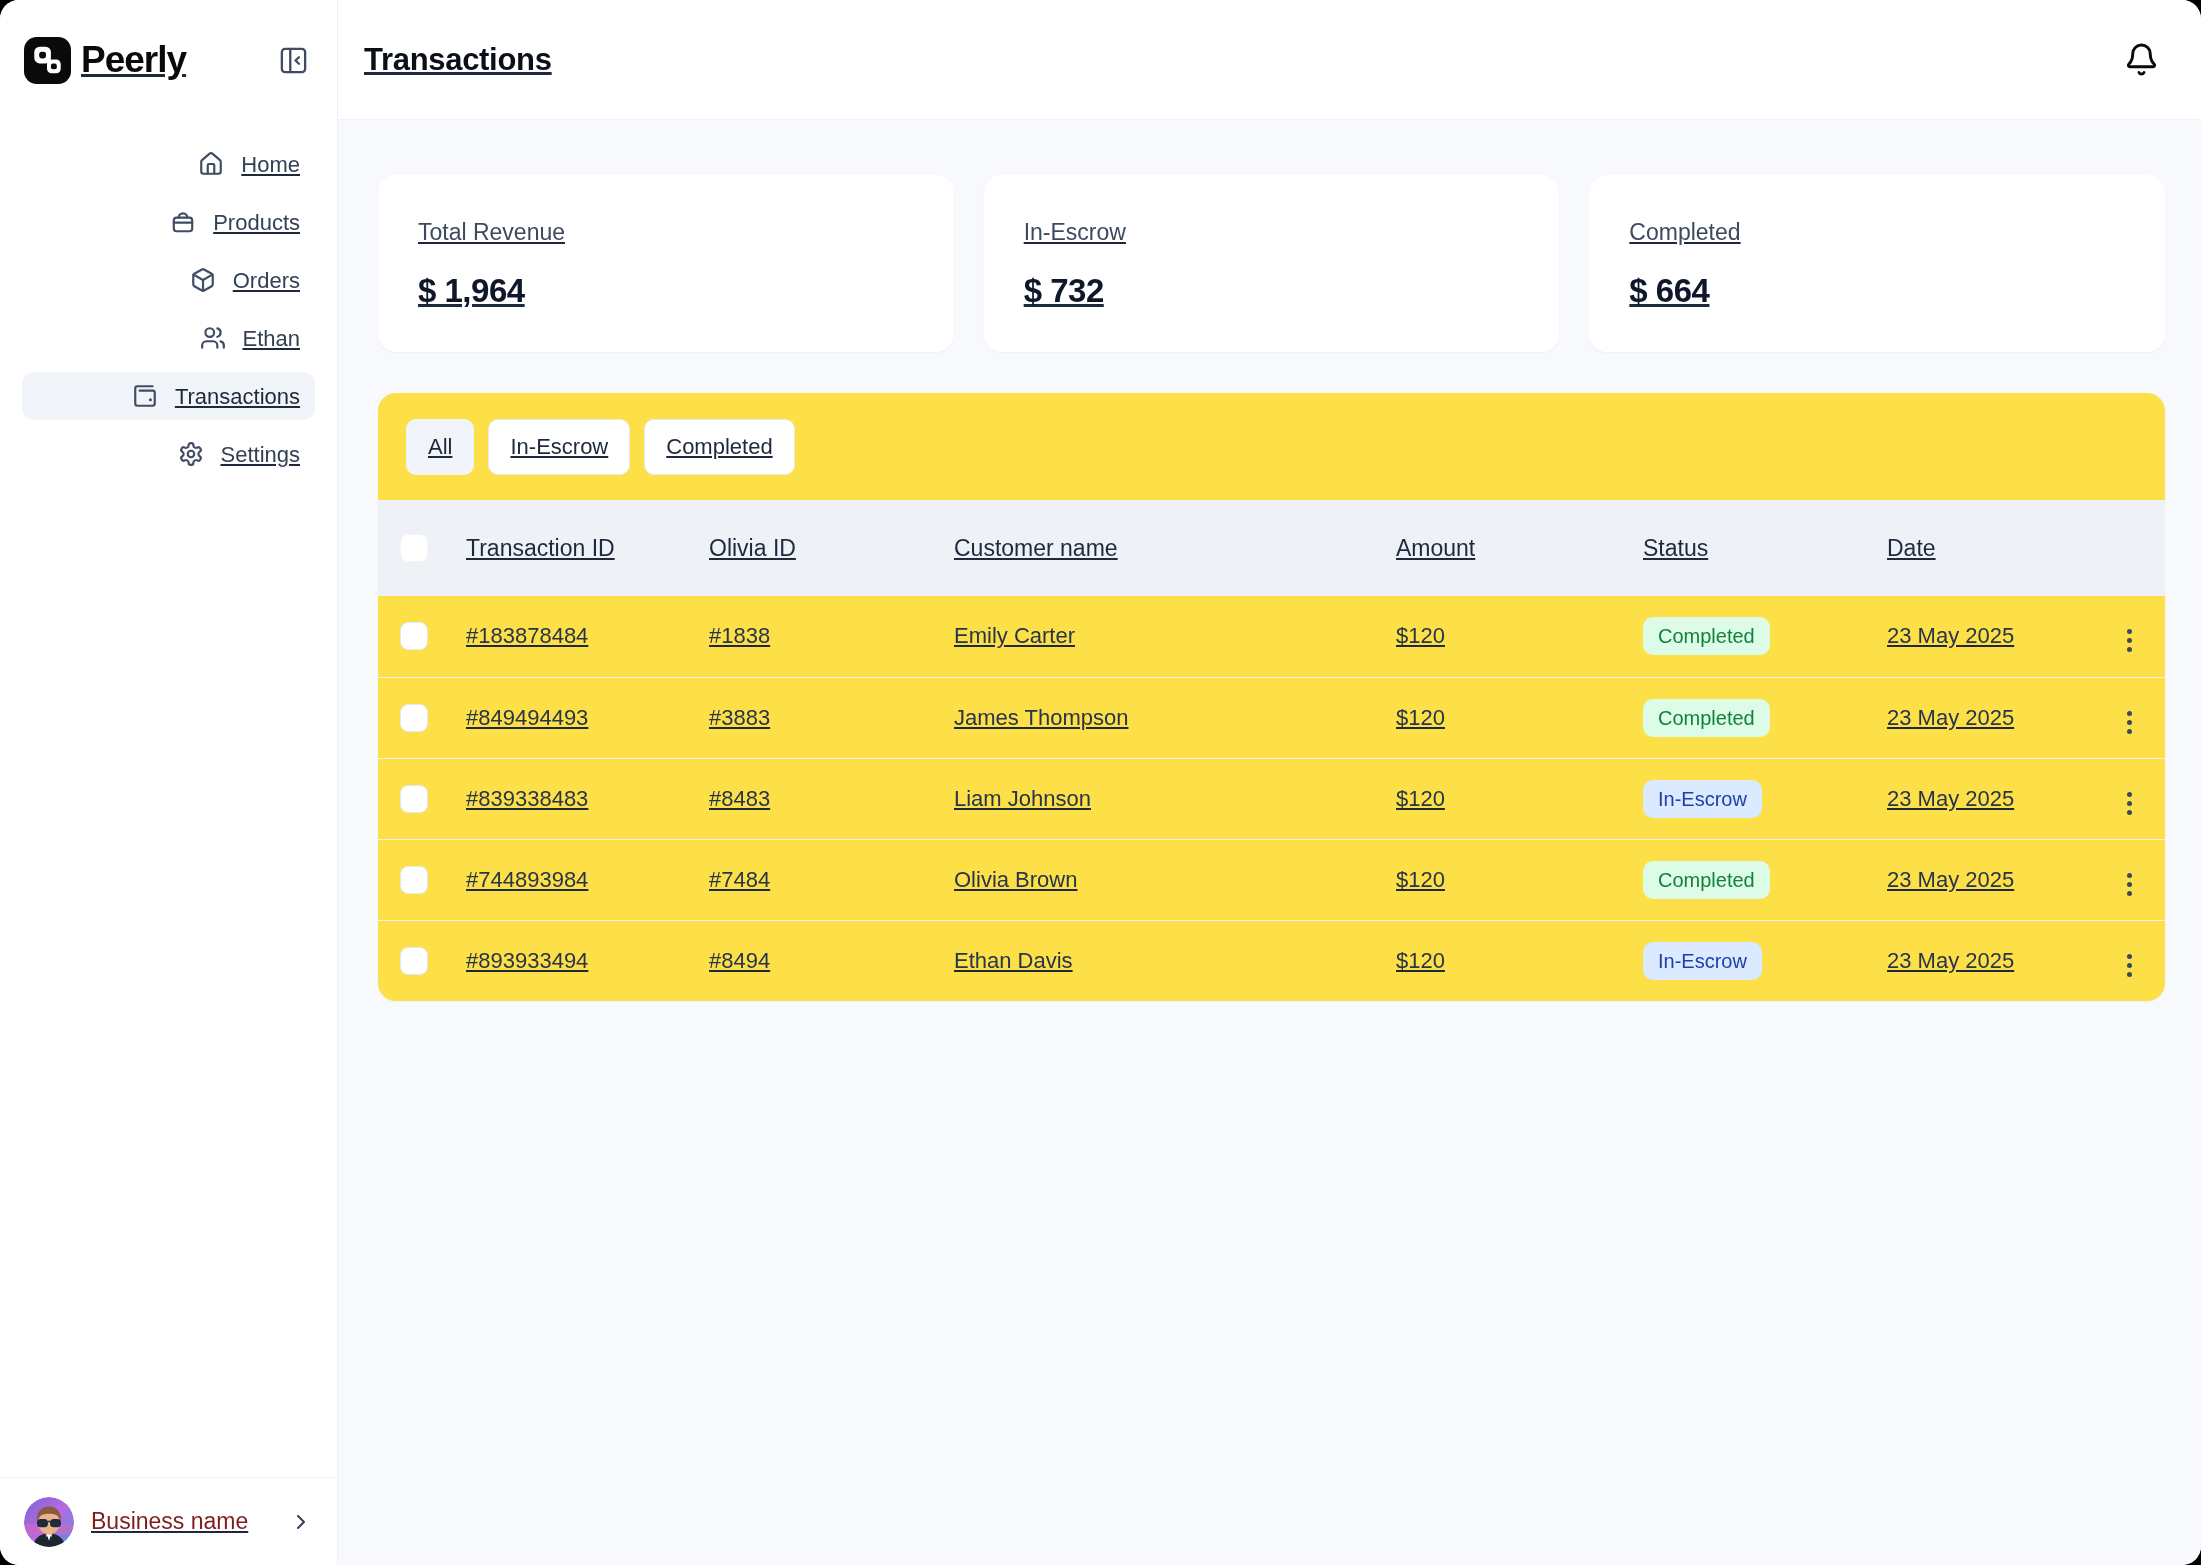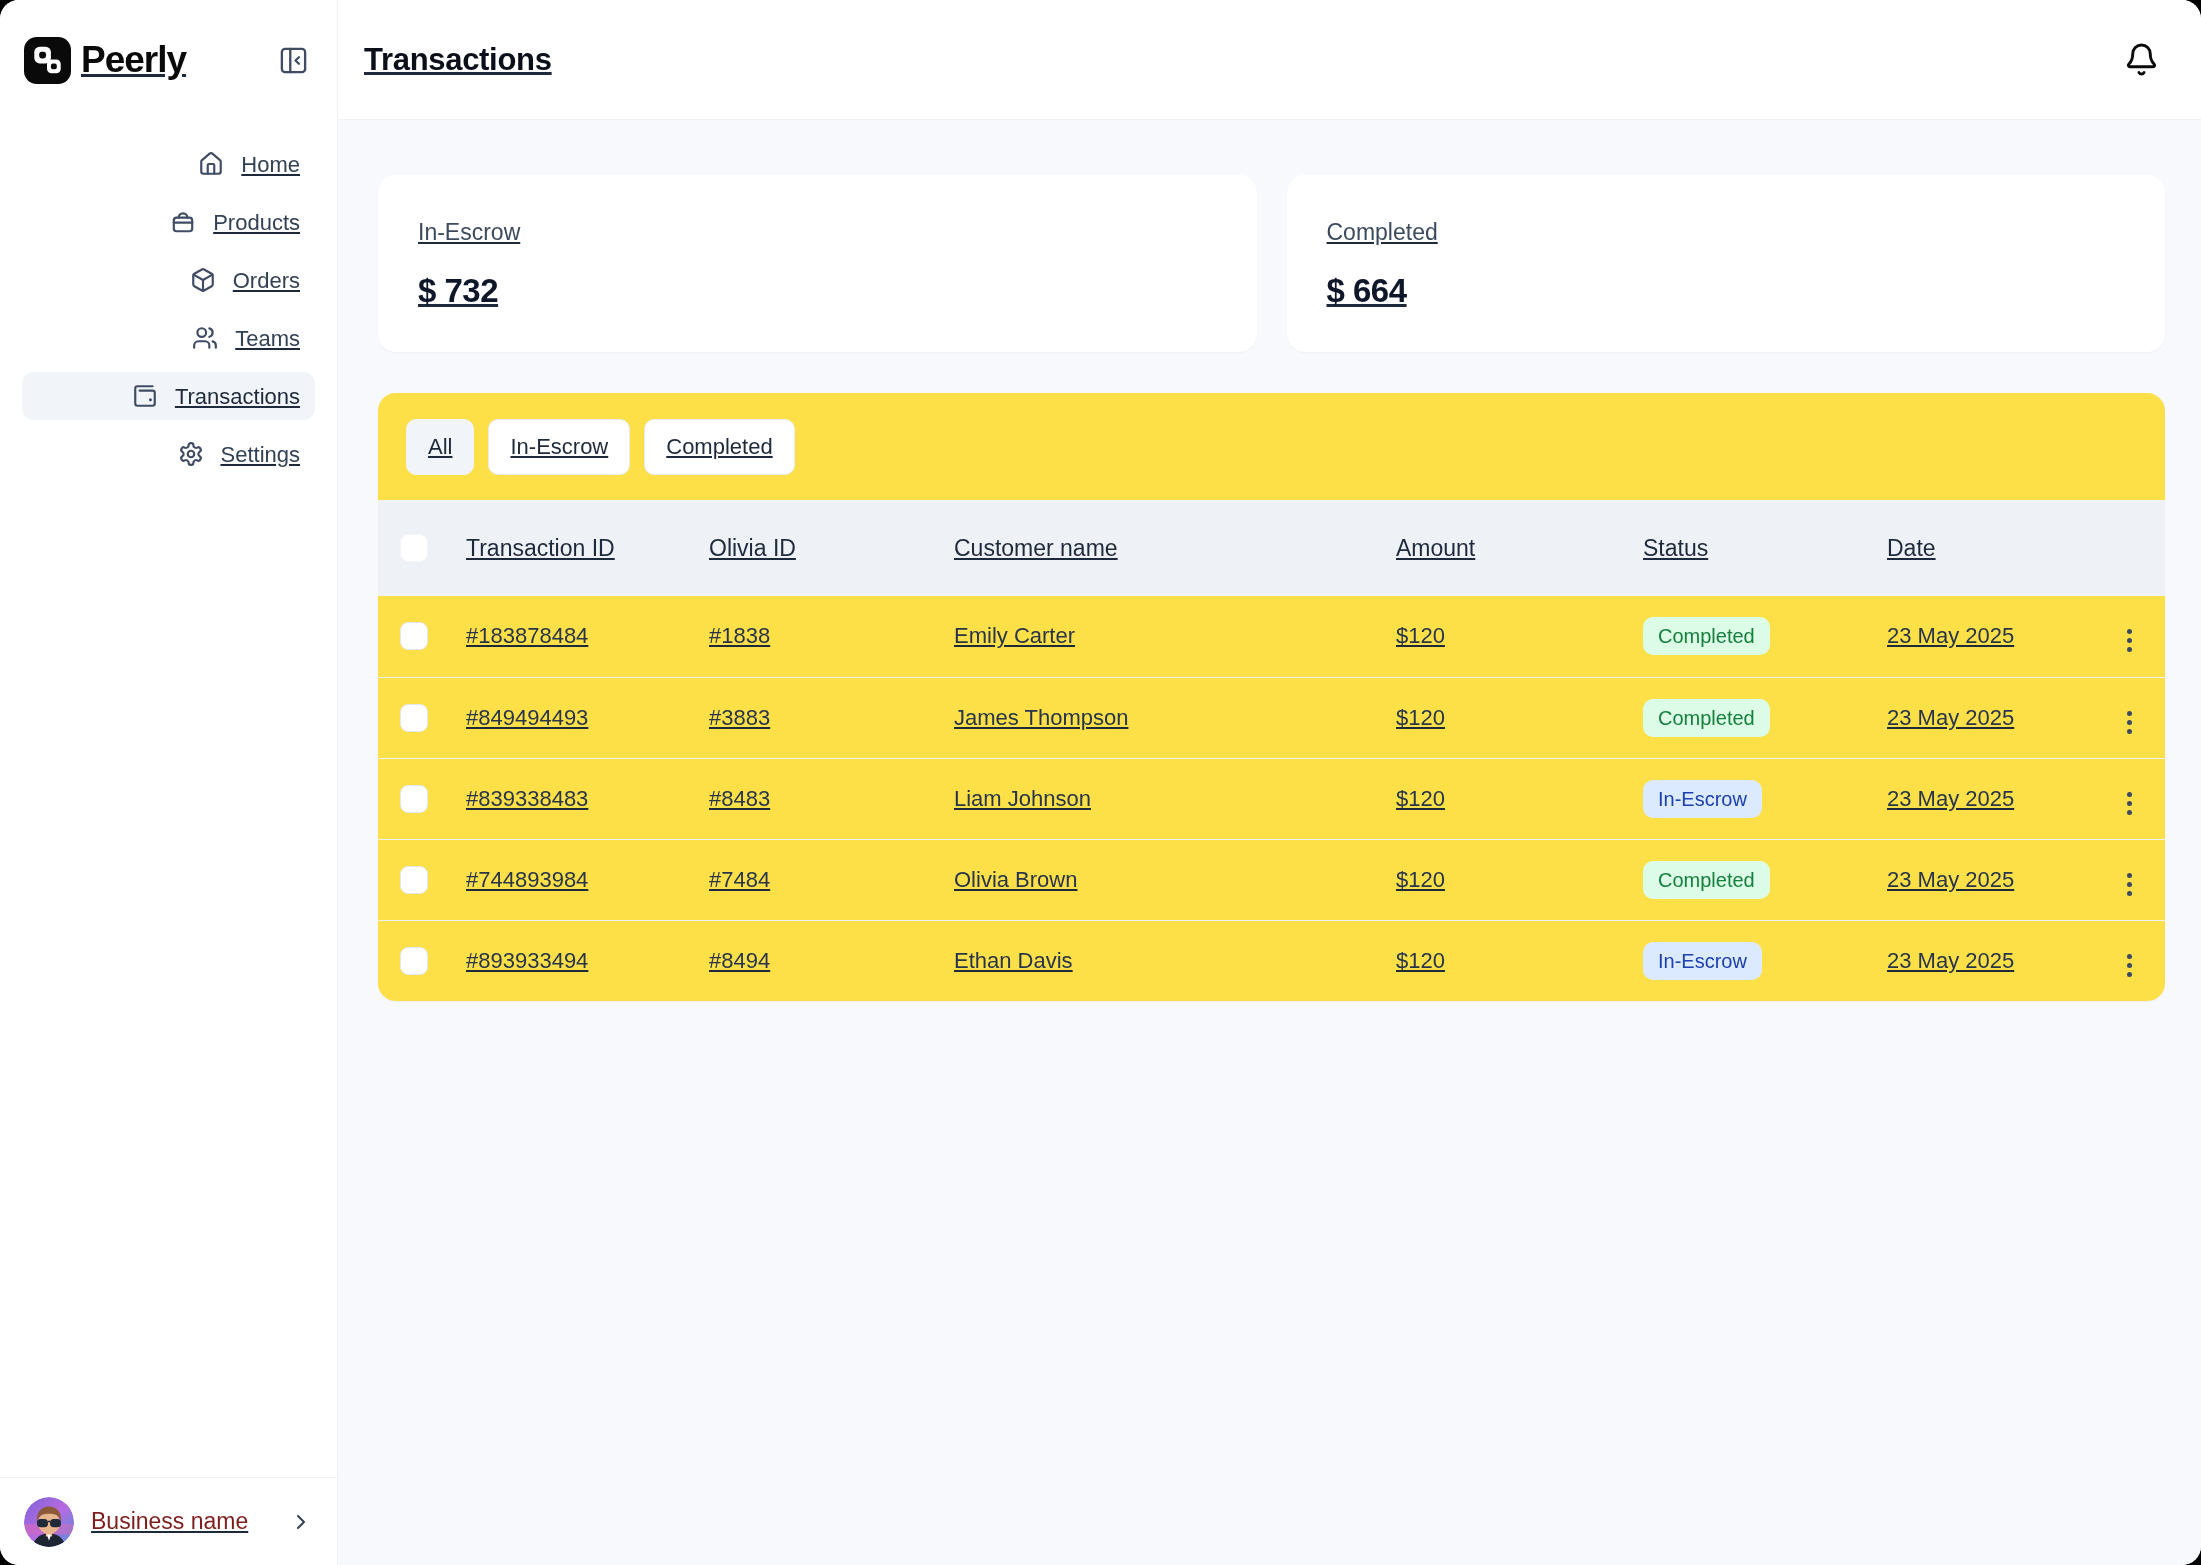--- a/index.html
+++ b/index.html
@@ -214,21 +214,21 @@
       </div>
       <div class="nav-item">
         <span class="nav-icon">
           <svg width="26" height="26" viewBox="0 0 24 24" fill="none" stroke="currentColor" stroke-width="2" stroke-linecap="round" stroke-linejoin="round">
             <path d="M16 21v-2a4 4 0 0 0-4-4H6a4 4 0 0 0-4 4v2"></path>
             <circle cx="9" cy="7" r="4"></circle>
             <path d="M22 21v-2a4 4 0 0 0-3-3.87"></path>
             <path d="M16 3.13a4 4 0 0 1 0 7.75"></path>
           </svg>
         </span>
-        <span class="nav-label">Teams</span>
+        <span class="nav-label">Ethan</span>
       </div>
       <div class="nav-item active">
         <span class="nav-icon">
           <svg width="26" height="26" viewBox="0 0 24 24" fill="none" stroke="currentColor" stroke-width="2" stroke-linecap="round" stroke-linejoin="round">
             <path d="M7 7h12a2 2 0 0 1 2 2v10a2 2 0 0 1-2 2H5a2 2 0 0 1-2-2V5a2 2 0 0 1 2-2h14"></path>
             <circle cx="17" cy="15.5" r="1.4" fill="currentColor" stroke="none"></circle>
           </svg>
         </span>
         <span class="nav-label">Transactions</span>
       </div>
@@ -291,20 +291,24 @@
             <path d="M3.262 15.326A1 1 0 0 0 4 17h16a1 1 0 0 0 .74-1.673C19.41 13.956 18 12.499 18 8A6 6 0 0 0 6 8c0 4.499-1.411 5.956-2.738 7.326"></path>
           </svg>
         </span>
       </button>
     </header>
 
     <div class="content">
 
       <div class="stats-row">
         <div class="stat-card">
+          <div class="stat-label">Total Revenue</div>
+          <div class="stat-value">$ 1,964</div>
+        </div>
+        <div class="stat-card">
           <div class="stat-label">In-Escrow</div>
           <div class="stat-value">$ 732</div>
         </div>
         <div class="stat-card">
           <div class="stat-label">Completed</div>
           <div class="stat-value">$ 664</div>
         </div>
       </div>
 
       <div class="table-card">

